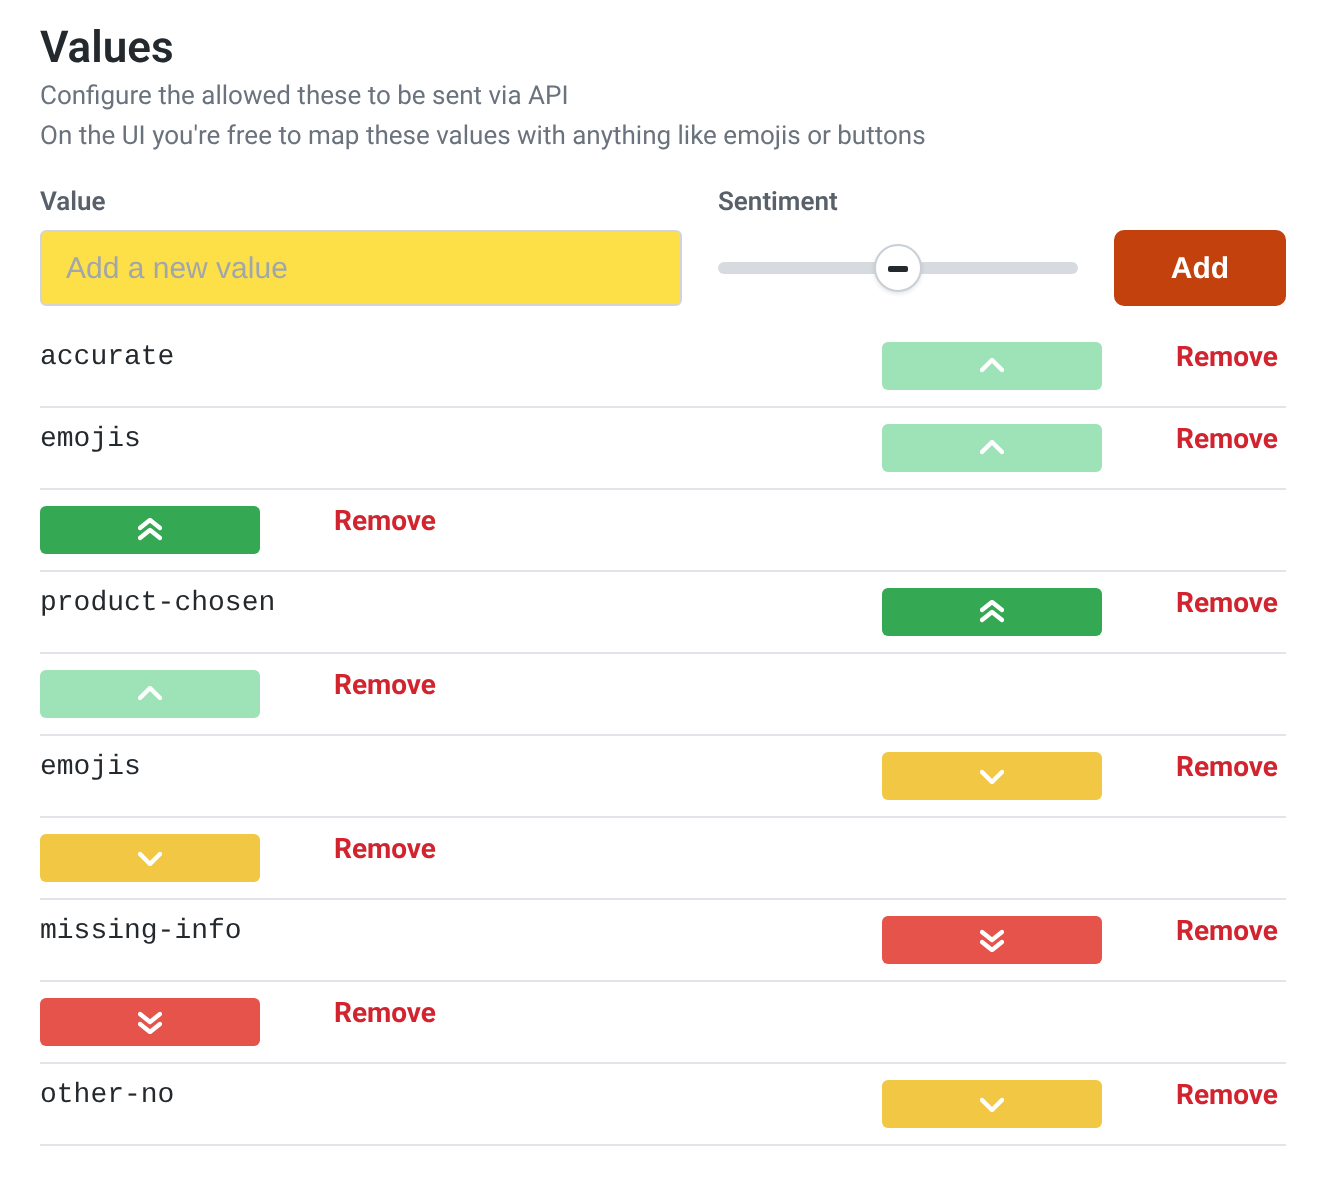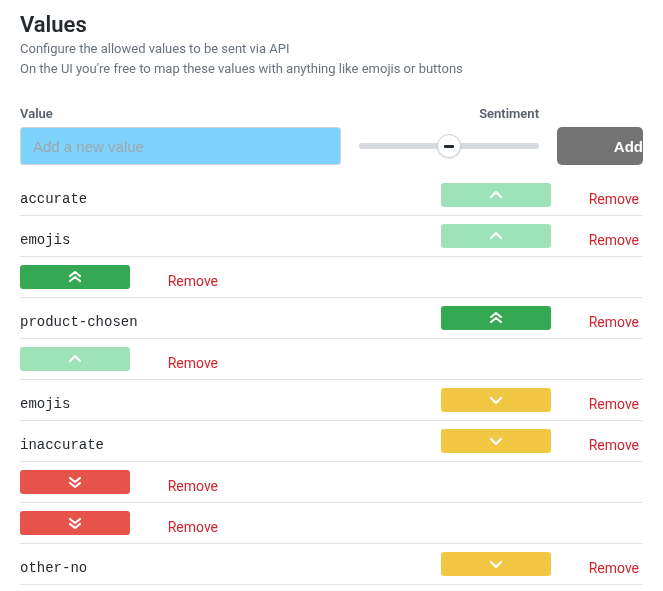--- a/index.html
+++ b/index.html
@@ -18,43 +18,43 @@
     }
     .subtitle {
       font-size: 13px;
       color: #6a737d;
       line-height: 1.5;
     }
     .form-row {
       display: flex;
       align-items: flex-end;
       gap: 18px;
-      margin-top: 28px;
+      margin-top: 16px;
       margin-bottom: 10px;
     }
     .col-value { flex: 1; }
     .col-sentiment { width: 180px; }
     .col-add { width: 86px; }
     .form-label {
       font-size: 13px;
       font-weight: 600;
       color: #586069;
       margin-bottom: 6px;
       display: block;
     }
-    .col-sentiment .form-label { text-align: right; }
+    .col-sentiment .form-label { text-align: left; }
     .text-input {
       width: 100%;
       height: 38px;
       border: 1px solid #d1d5da;
       border-radius: 3px;
       padding: 8px 12px;
       font-size: 15px;
       color: #24292e;
-      background: #7dd3fc;
+      background: #fde047;
     }
     .text-input::placeholder { color: #a0a6ac; }
     .slider-wrap {
       position: relative;
       height: 38px;
       display: flex;
       align-items: center;
     }
     .slider-track {
       width: 100%;
@@ -78,33 +78,32 @@
     }
     .slider-dash {
       width: 10px;
       height: 3px;
       background: #24292e;
       border-radius: 1px;
     }
     .add-btn {
       width: 100%;
       height: 38px;
-      background: #737373;
+      background: #c2410c;
       color: #fff;
       border: none;
       border-radius: 5px;
       font-size: 15px;
       font-weight: 600;
       cursor: pointer;
-      text-align: right;
     }
     .rows { }
     .row {
       display: flex;
-      align-items: flex-end;
+      align-items: flex-start;
       border-bottom: 1px solid #e1e4e8;
       padding: 8px 0;
       gap: 12px;
     }
     .row-name {
       flex: 1;
       font-family: "SFMono-Regular", Consolas, "Liberation Mono", Menlo, monospace;
       font-size: 14px;
       color: #24292e;
     }
@@ -119,32 +118,32 @@
     }
     .s-lightgreen { background: #9ee2b8; }
     .s-green { background: #34a853; }
     .s-yellow { background: #f2c744; }
     .s-red { background: #e5534b; }
     .remove-link {
       width: 80px;
       text-align: right;
       color: #d1242f;
       font-size: 14px;
-      font-weight: 400;
+      font-weight: 700;
       cursor: pointer;
       padding-right: 4px;
     }
     .chev { display: inline-block; }
     .chev svg { display: block; }
   </style>
 </head>
 <body>
 
 <h2 class="heading">Values</h2>
-<div class="subtitle">Configure the allowed values to be sent via API</div>
+<div class="subtitle">Configure the allowed these to be sent via API</div>
 <div class="subtitle">On the UI you're free to map these values with anything like emojis or buttons</div>
 
 <div class="form-row">
   <div class="col-value">
     <label class="form-label">Value</label>
     <input type="text" class="text-input" placeholder="Add a new value" style="">
   </div>
   <div class="col-sentiment">
     <label class="form-label">Sentiment</label>
     <div class="slider-wrap">
@@ -221,31 +220,31 @@
       <div class="sentiment-badge s-yellow">
         <span class="chev">
           <svg width="12" height="8" viewBox="0 0 12 8">
             <path d="M1 2 L6 7 L11 2" stroke="#fff" stroke-width="2.2" fill="none" stroke-linecap="round" stroke-linejoin="round"></path>
           </svg>
         </span>
       </div>
       <div class="remove-link">Remove</div>
     </div>
     <div class="row">
-      <div class="row-name">inaccurate</div>
       <div class="sentiment-badge s-yellow">
         <span class="chev">
           <svg width="12" height="8" viewBox="0 0 12 8">
             <path d="M1 2 L6 7 L11 2" stroke="#fff" stroke-width="2.2" fill="none" stroke-linecap="round" stroke-linejoin="round"></path>
           </svg>
         </span>
       </div>
       <div class="remove-link">Remove</div>
     </div>
     <div class="row">
+      <div class="row-name">missing-info</div>
       <div class="sentiment-badge s-red">
         <span class="chev">
           <svg width="12" height="12" viewBox="0 0 12 12">
             <path d="M1 2 L6 6 L11 2" stroke="#fff" stroke-width="2.2" fill="none" stroke-linecap="round" stroke-linejoin="round"></path>
             <path d="M1 7 L6 11 L11 7" stroke="#fff" stroke-width="2.2" fill="none" stroke-linecap="round" stroke-linejoin="round"></path>
           </svg>
         </span>
       </div>
       <div class="remove-link">Remove</div>
     </div>

